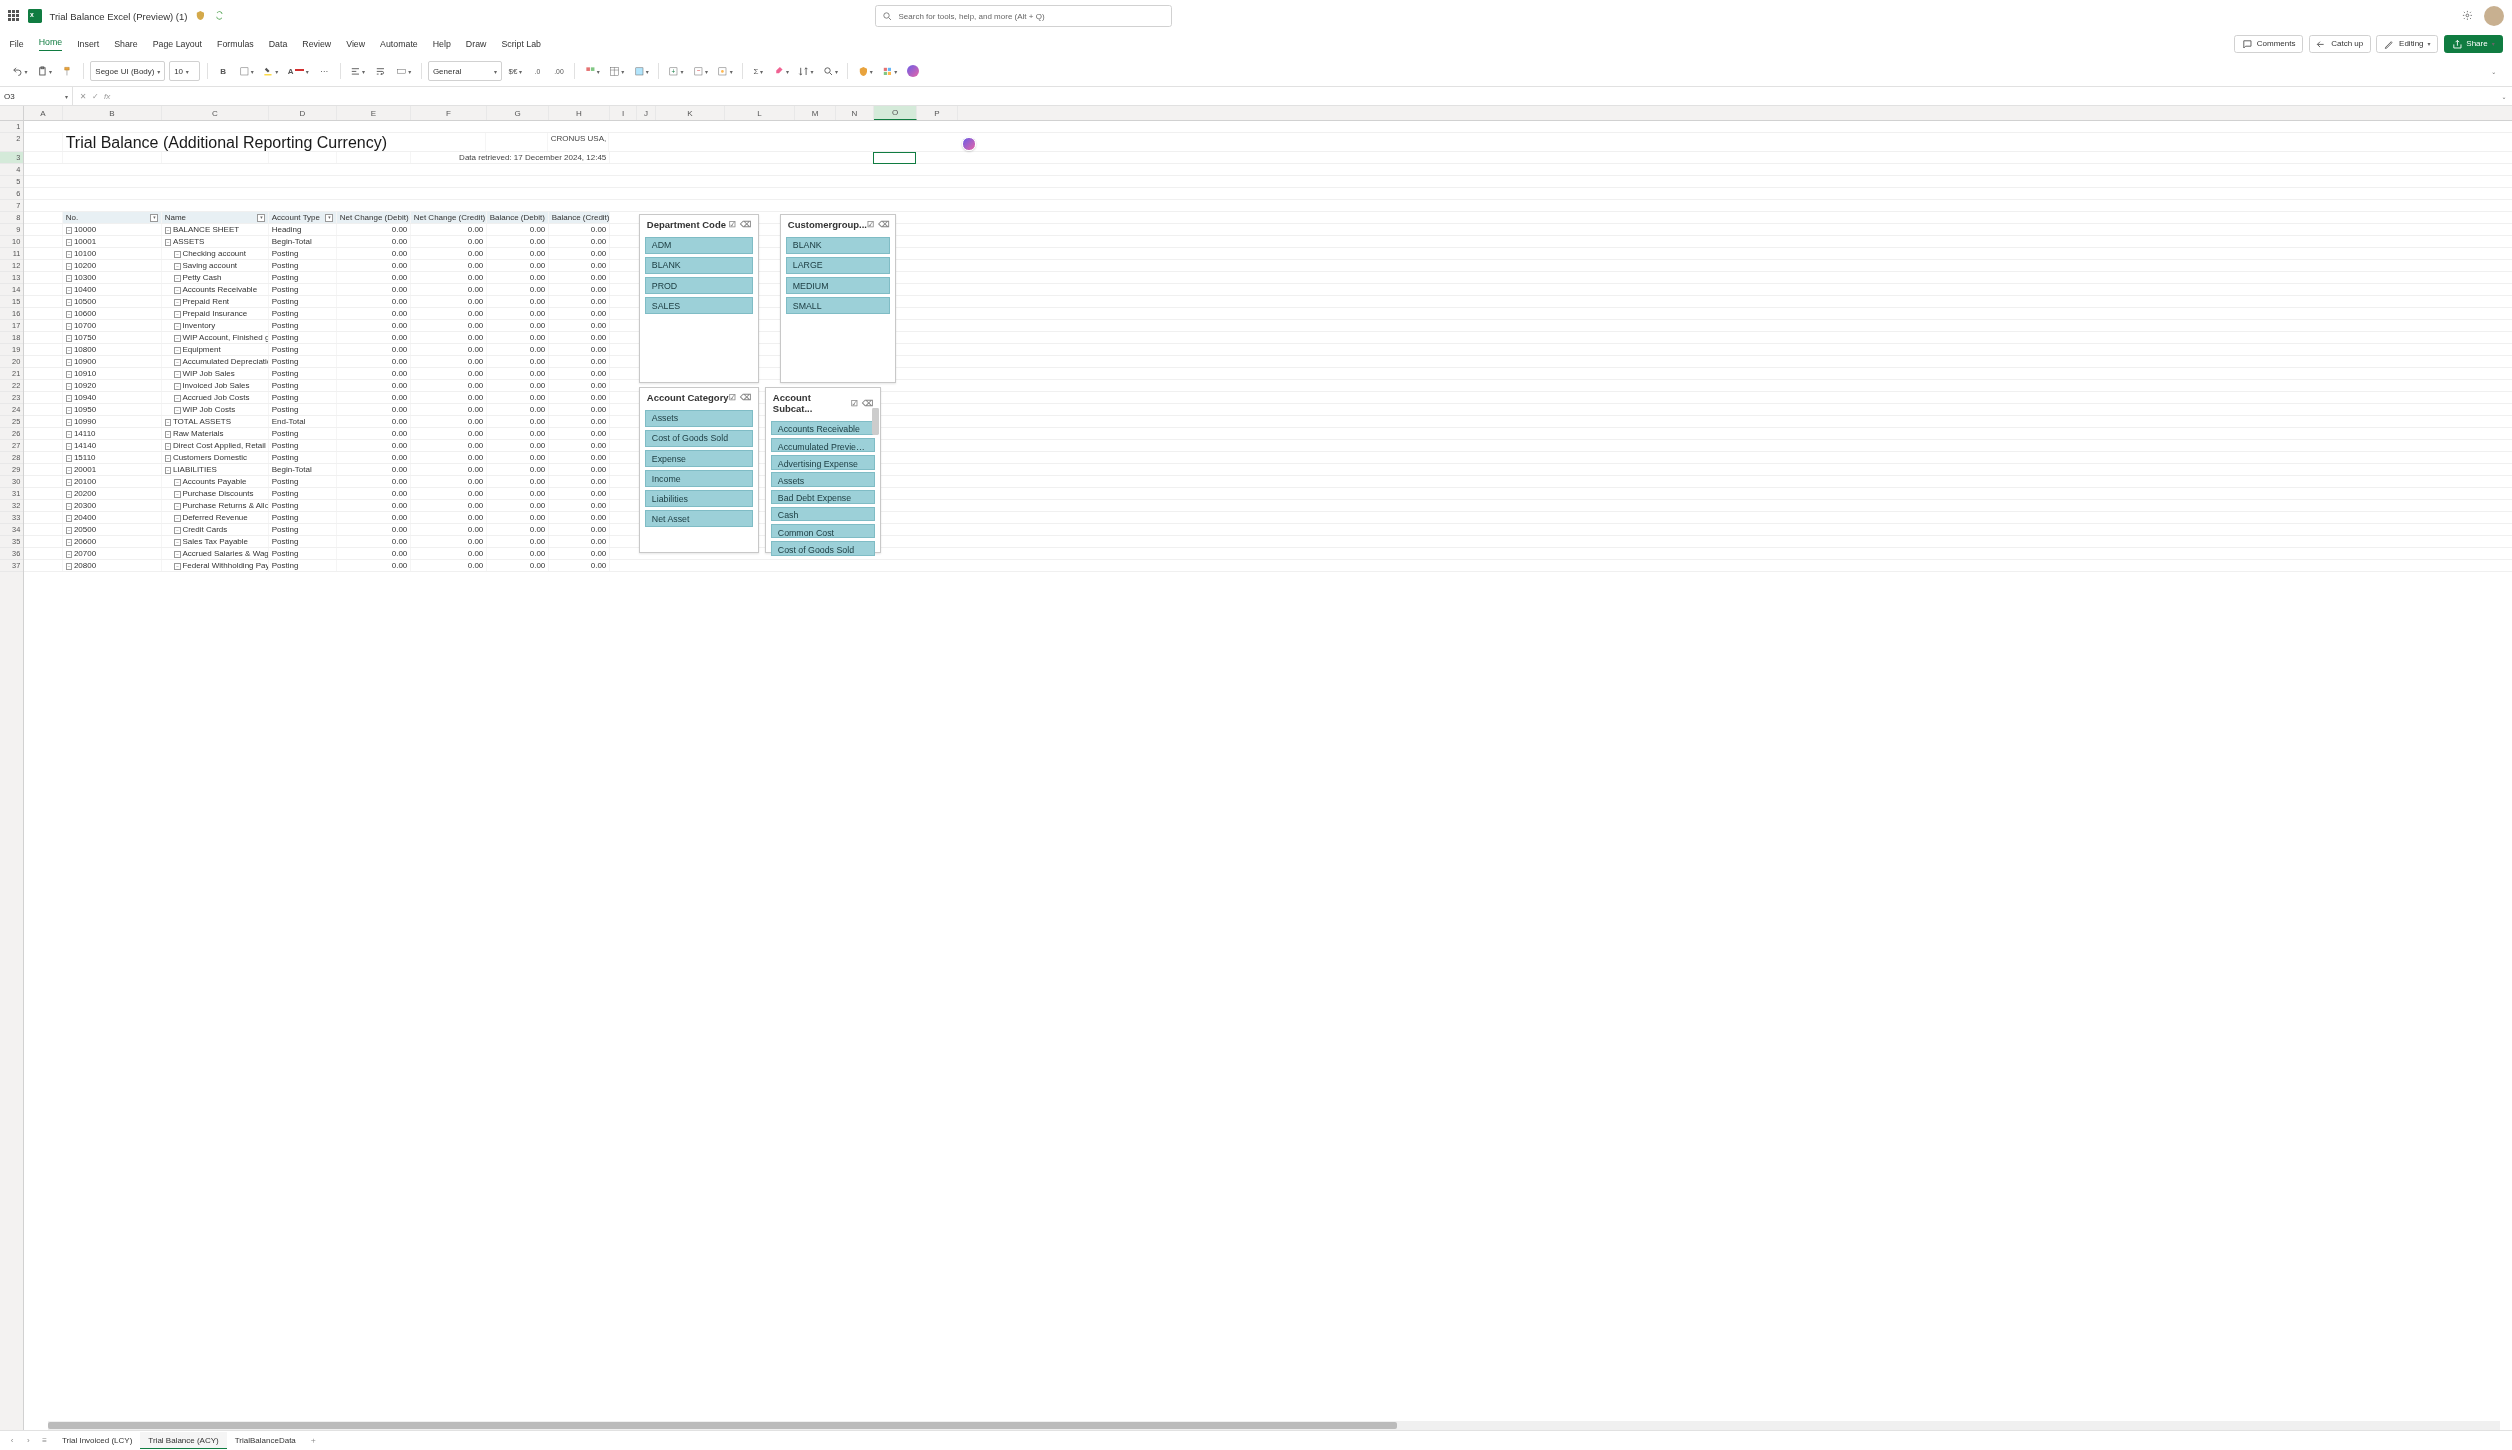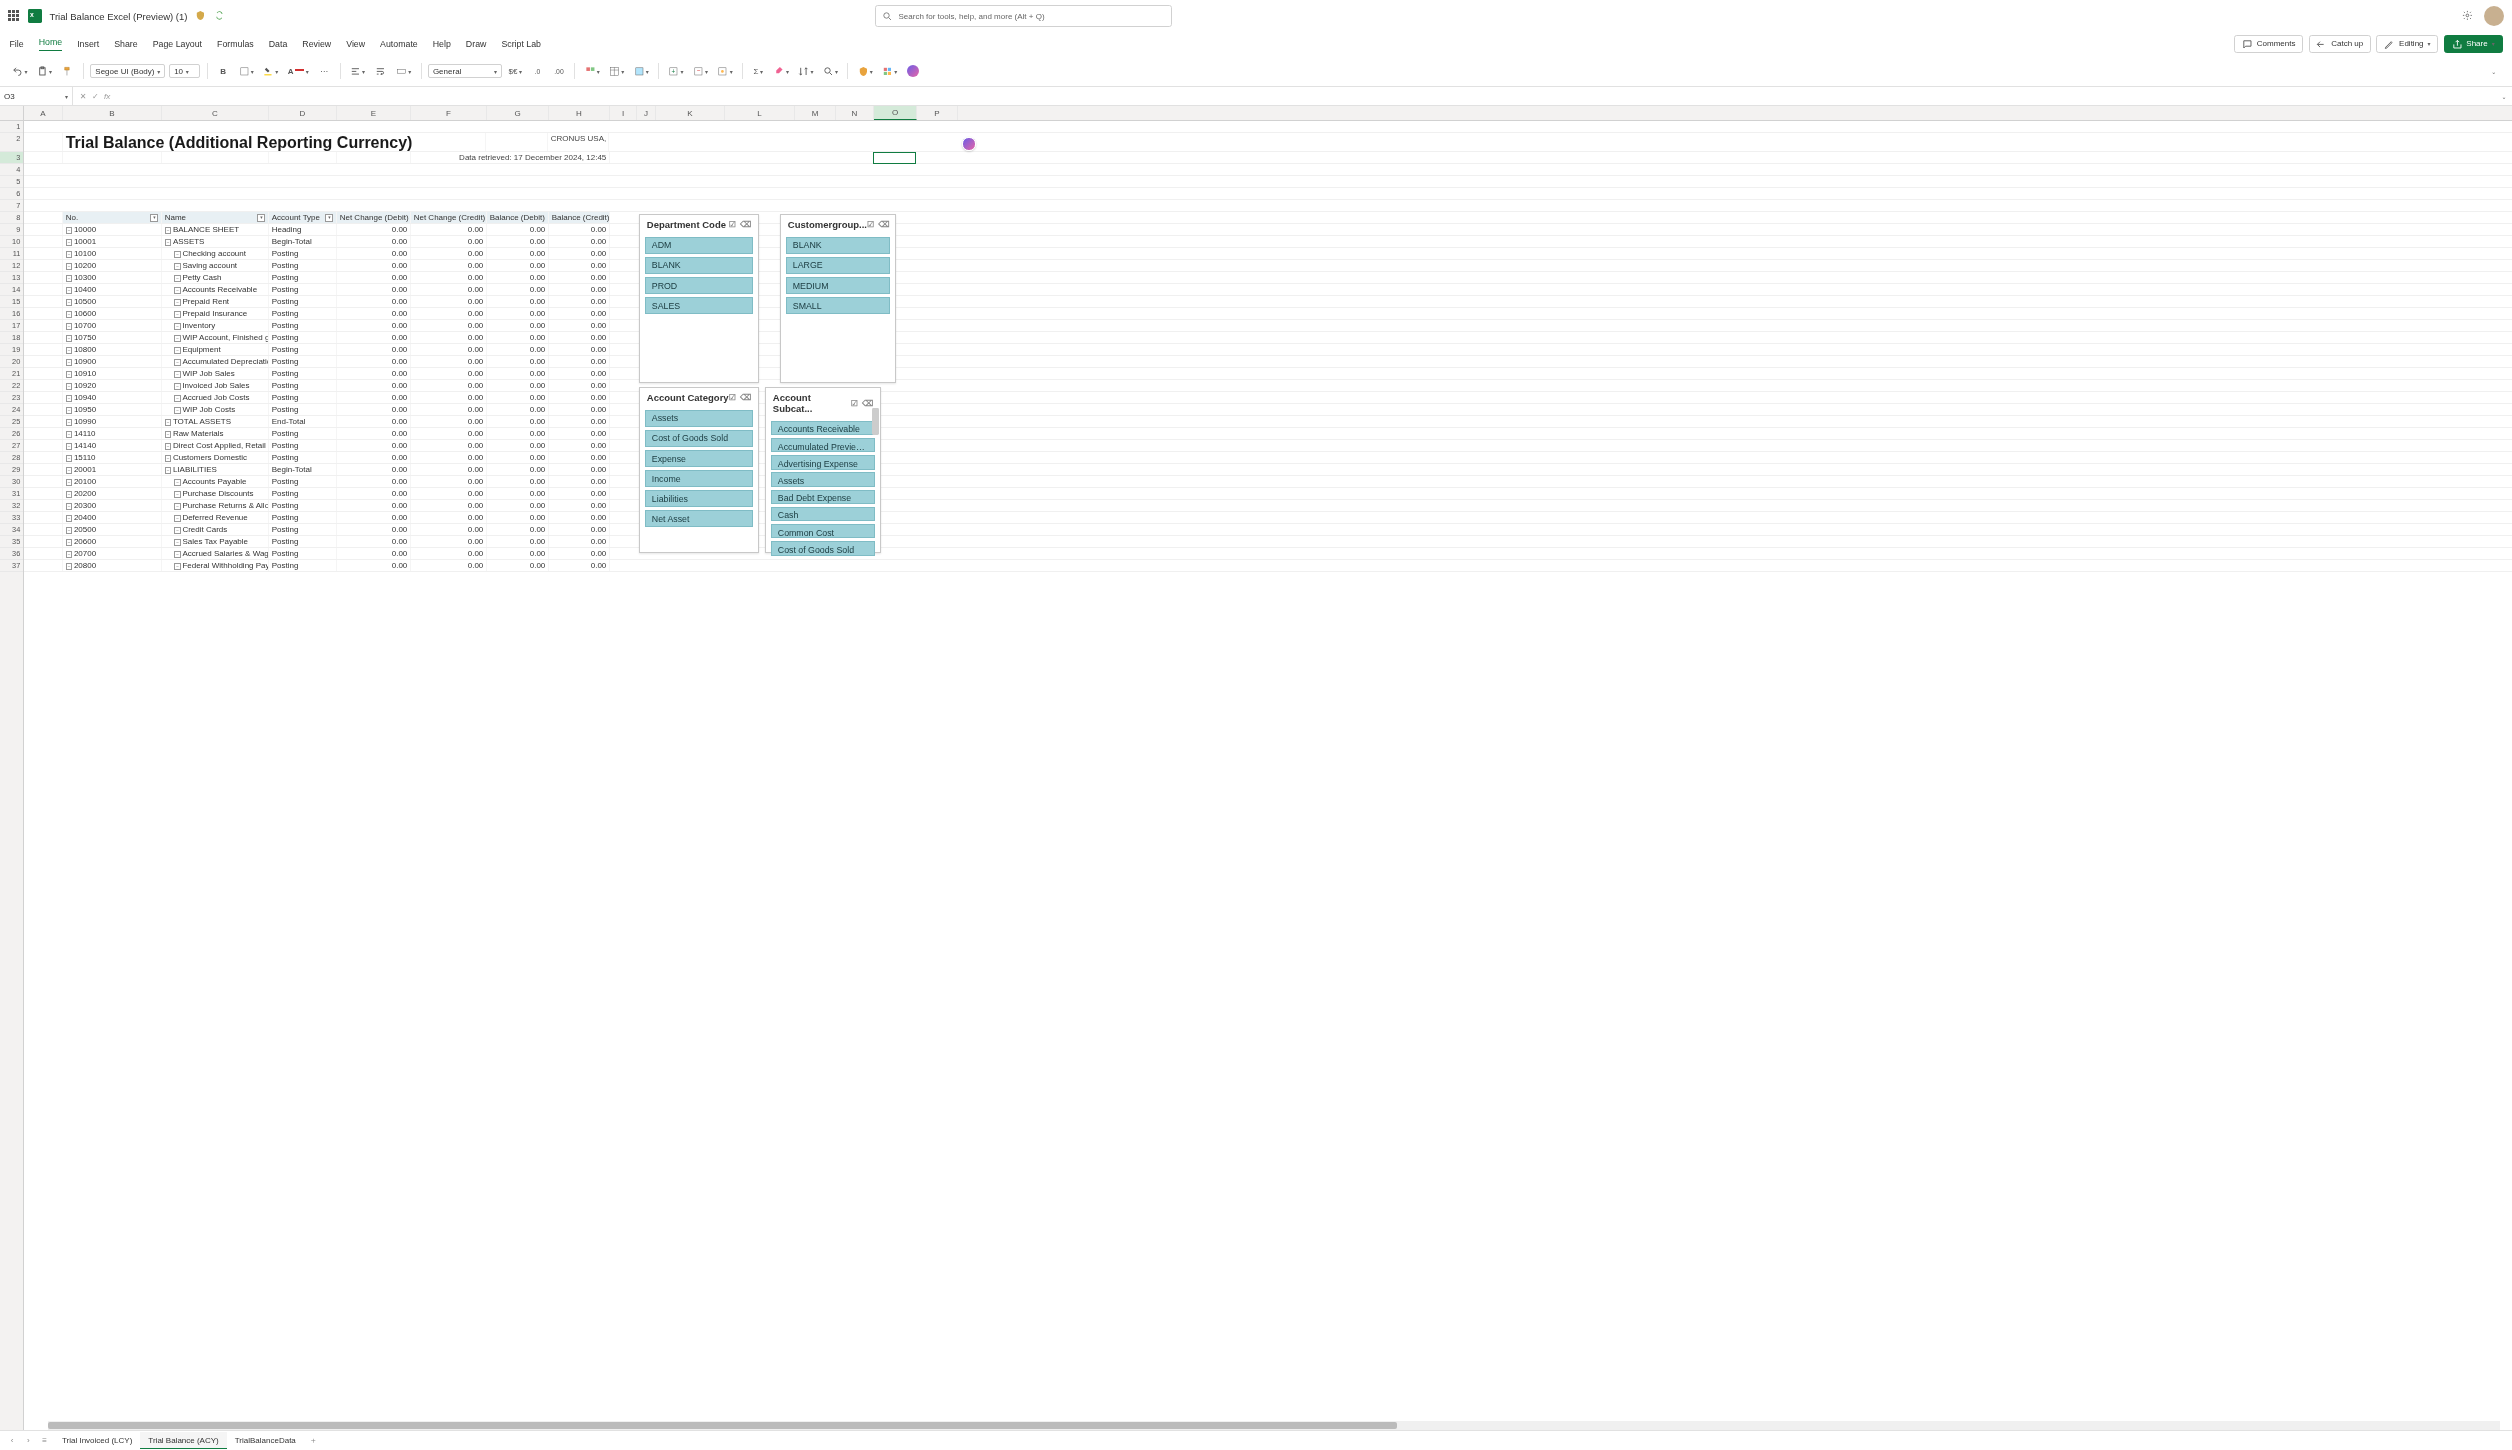--- a/index.html
+++ b/index.html
@@ -15,39 +15,39 @@
 .avatar { width: 20px; height: 20px; border-radius: 50%; background: #c8b090; }
 .menubar { display: flex; align-items: center; height: 24px; padding: 0 9.5px; gap: 15px; }
 .menu-item { font-size: 8.8px; color: #333; cursor: pointer; }
 .menu-item.active { color: #107c41; border-bottom: 1.4px solid #107c41; padding-bottom: 2.7px; }
 .menubar-right { margin-left: auto; display: flex; gap: 5.4px; align-items: center; }
 .pill-btn { display: flex; align-items: center; gap: 4px; border: 0.7px solid #d1d1d1; border-radius: 2.7px; padding: 2.7px 6.8px; font-size: 8px; background: #fff; cursor: pointer; }
 .pill-btn.share { background: #107c41; color: #fff; border-color: #107c41; }
 .toolbar { display: flex; align-items: center; height: 31px; padding: 0 9.5px; gap: 4px; border-bottom: 0.7px solid #e1e1e1; }
 .tool-btn { display: flex; align-items: center; justify-content: center; min-width: 17.6px; height: 19px; border-radius: 2px; cursor: pointer; color: #555; padding: 0 2.7px; gap: 1.4px; }
 .tool-sep { width: 0.7px; height: 16px; background: #e1e1e1; margin: 0 2.7px; }
-.font-select { border: 0.7px solid #d1d1d1; border-radius: 2px; height: 14px; padding: 0 4px; font-size: 8px; display: flex; align-items: center; gap: 2.7px; }
+.font-select { border: 0.7px solid #d1d1d1; border-radius: 2px; height: 20px; padding: 0 4px; font-size: 8px; display: flex; align-items: center; gap: 2.7px; }
 .chev { font-size: 6px; color: #666; }
 .formula-bar { display: flex; align-items: center; height: 19px; border-bottom: 0.7px solid #e1e1e1; }
 .name-box { width: 73px; height: 100%; border-right: 0.7px solid #e1e1e1; display: flex; align-items: center; padding: 0 4px; font-size: 8px; gap: 4px; }
 .fx-btns { display: flex; gap: 5.4px; padding: 0 6.8px; color: #999; }
 .fx-input { flex: 1; padding: 0 4px; }
 .grid-wrap { position: relative; height: calc(100vh - 32px - 24px - 31px - 19px - 20px); overflow: hidden; }
 .col-headers { display: flex; height: 15px; background: #f3f2f1; border-bottom: 0.7px solid #d1d1d1; }
 .corner { width: 24px; border-right: 0.7px solid #d1d1d1; }
 .ch { border-right: 0.7px solid #e8e8e8; display: flex; align-items: center; justify-content: center; font-size: 8px; color: #555; }
 .ch.active { background: #d4ead9; border-bottom: 1.4px solid #107c41; }
 .grid-body { display: flex; height: calc(100% - 15px); }
 .row-headers { width: 24px; background: #f3f2f1; border-right: 0.7px solid #d1d1d1; }
 .rh { height: 12px; border-bottom: 0.7px solid #e8e8e8; font-size: 7.4px; color: #555; text-align: right; padding-right: 2.7px; line-height: 12px; }
 .rh.active { background: #d4ead9; }
 .cells { position: relative; flex: 1; }
 .row { display: flex; height: 12px; border-bottom: 0.7px solid #f0f0f0; }
 .cell { border-right: 0.7px solid #f5f5f5; font-size: 8px; padding: 0 2.7px; line-height: 12px; overflow: hidden; white-space: nowrap; }
-.report-title { font-size: 16px; font-weight: 700; color: #1a1a1a; padding-left: 2.7px; height: 100%; line-height: 19px; }
+.report-title { font-size: 16px; font-weight: 400; color: #1a1a1a; padding-left: 2.7px; height: 100%; line-height: 19px; }
 .meta-right { text-align: right; font-size: 8px; color: #444; }
 .tbl-header { background: #e8f0f4; font-size: 8px; color: #333; display: flex; align-items: center; justify-content: space-between; padding: 0 2.7px; }
 .filter-arrow { width: 8px; height: 8px; border: 0.7px solid #999; display: inline-flex; align-items: center; justify-content: center; font-size: 4.7px; color: #666; background: #fff; }
 .num { text-align: right; }
 .outline-btn { display: inline-block; width: 6.8px; height: 6.8px; border: 0.7px solid #999; font-size: 4.7px; line-height: 5.4px; text-align: center; margin-right: 1.4px; color: #666; }
 .active-cell { position: absolute; border: 1.4px solid #107c41; pointer-events: none; }
 .slicer { position: absolute; background: #fff; border: 0.7px solid #c8c8c8; box-shadow: 0 0.7px 2px rgba(0,0,0,0.1); }
 .slicer-head { display: flex; align-items: center; justify-content: space-between; padding: 4px 6.8px; font-size: 9.5px; font-weight: 600; color: #333; }
 .slicer-icons { display: flex; gap: 4px; color: #888; font-size: 8px; }
 .slicer-body { padding: 2.7px 5.4px 5.4px; display: flex; flex-direction: column; gap: 2.7px; overflow-y: auto; }

